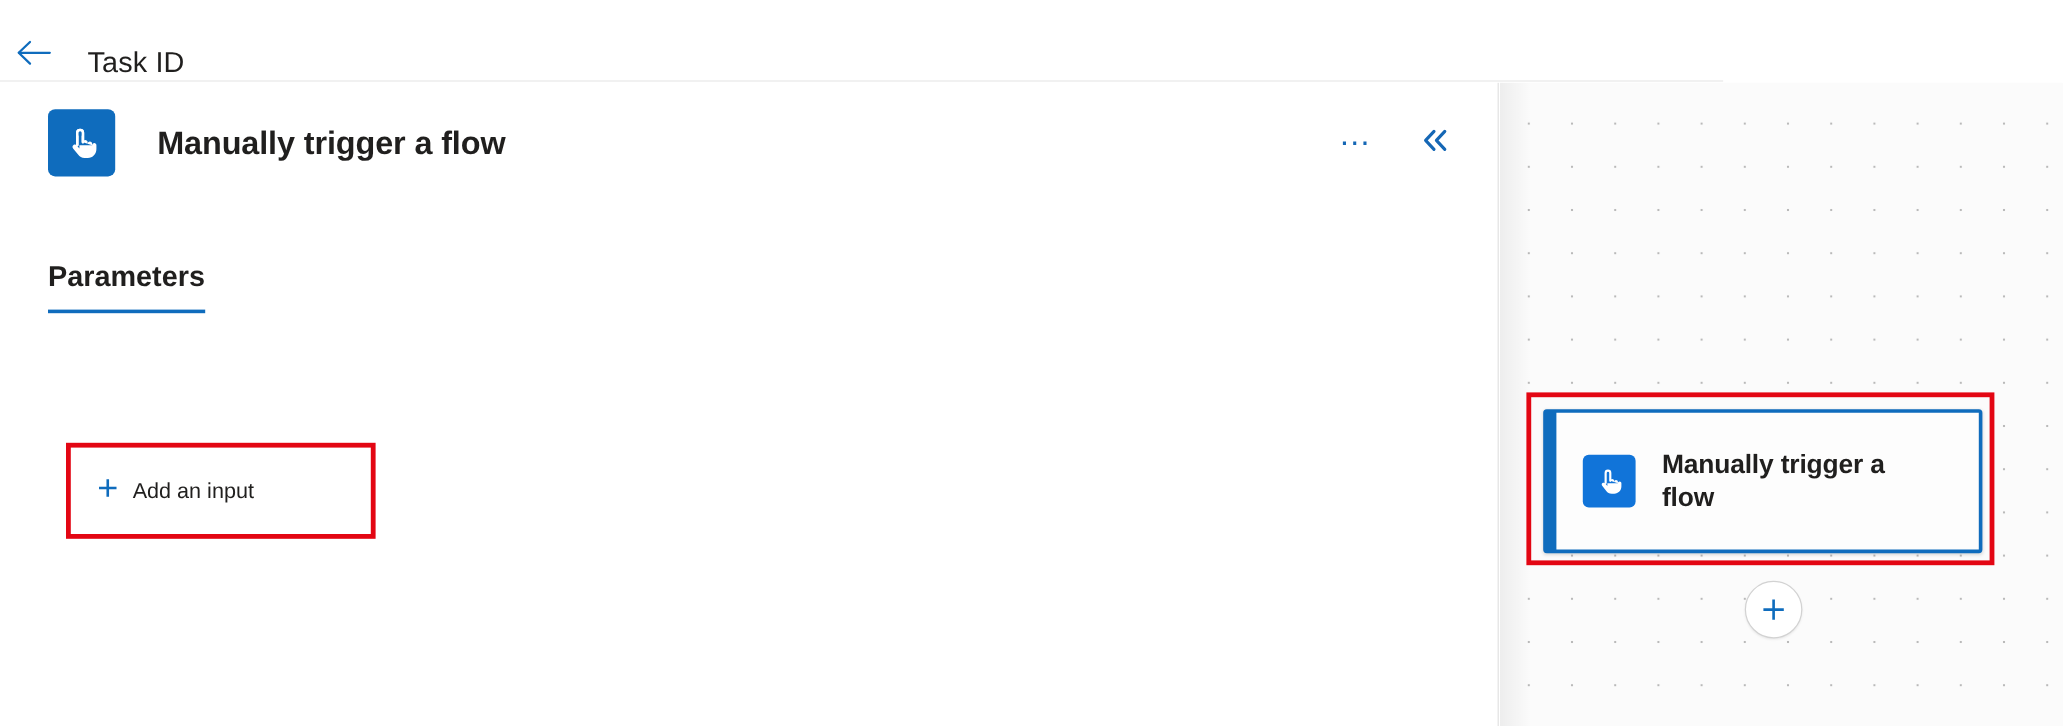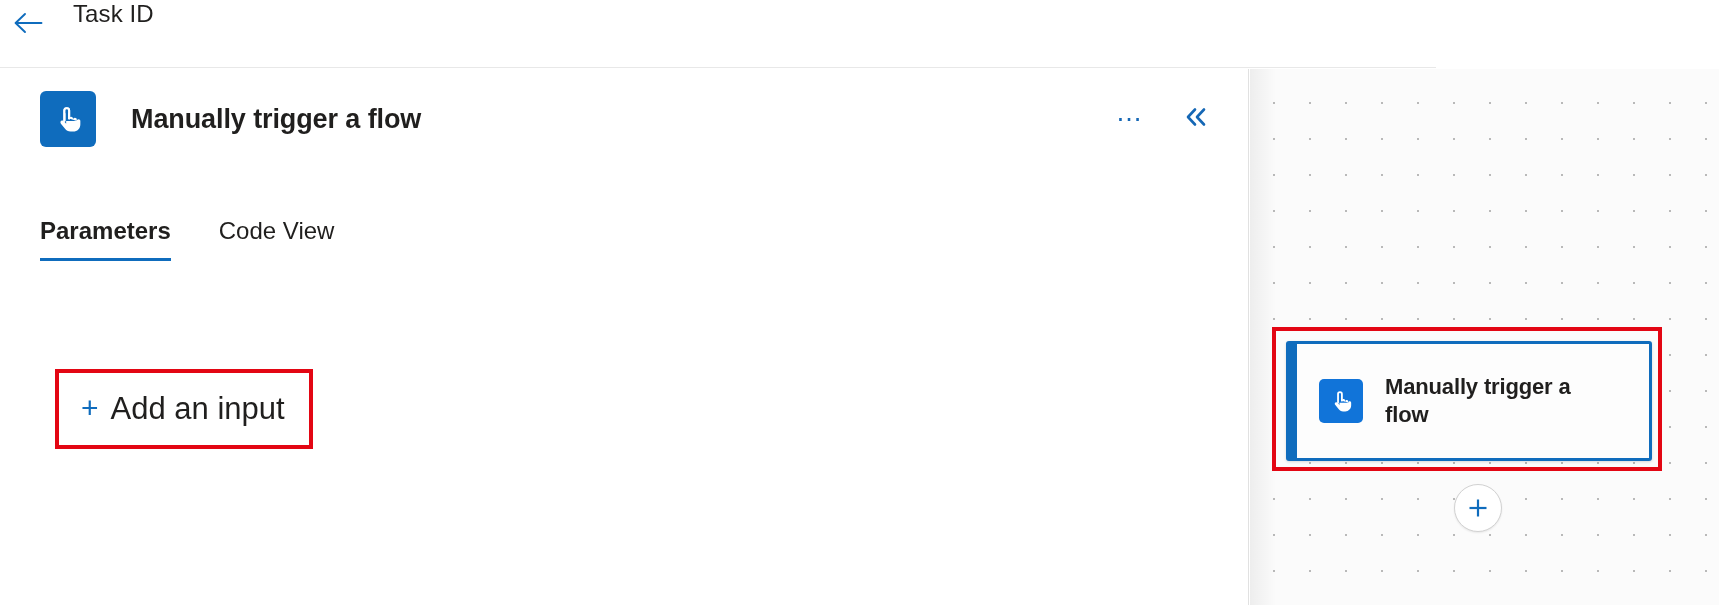--- a/index.html
+++ b/index.html
@@ -25,21 +25,21 @@
   
   .topbar {
     position: absolute;
     left: 0; top: 0;
     width: 1436px;
     height: 68px;
     background: #ffffff;
     border-bottom: 1px solid #e8e8e8;
     box-sizing: border-box;
     display: flex;
-    align-items: flex-start;
+    align-items: flex-end;
   }
   .back-btn {
     width: 46px;
     height: 46px;
     margin-left: 5px;
     display: flex;
     align-items: center;
     justify-content: center;
     cursor: pointer;
   }
@@ -175,21 +175,21 @@
   .plus-sign {
     color: #0f6cbd;
     font-size: 30px;
     font-weight: 300;
     line-height: 1;
     margin-right: 12px;
     position: relative;
     top: -1px;
   }
   .add-input-label {
-    font-size: 31px;
+    font-size: 18px;
     color: #201f1e;
     white-space: nowrap;
   }
 
   
   .canvas {
     position: absolute;
     left: 1250px;
     top: 69px;
     width: 469px;
@@ -312,23 +312,20 @@
             </svg>
           </span>
         </div>
       </div>
     </div>
 
     <div class="tabs">
       <div class="tab selected">
         <span>Parameters</span>
       </div>
-      <div class="tab">
-        <span>Code View</span>
-      </div>
     </div>
 
     <div class="add-input-annotation">
       <button class="add-input-btn">
         <span class="plus-sign">+</span>
         <span class="add-input-label">Add an input</span>
       </button>
     </div>
 
   </div>

